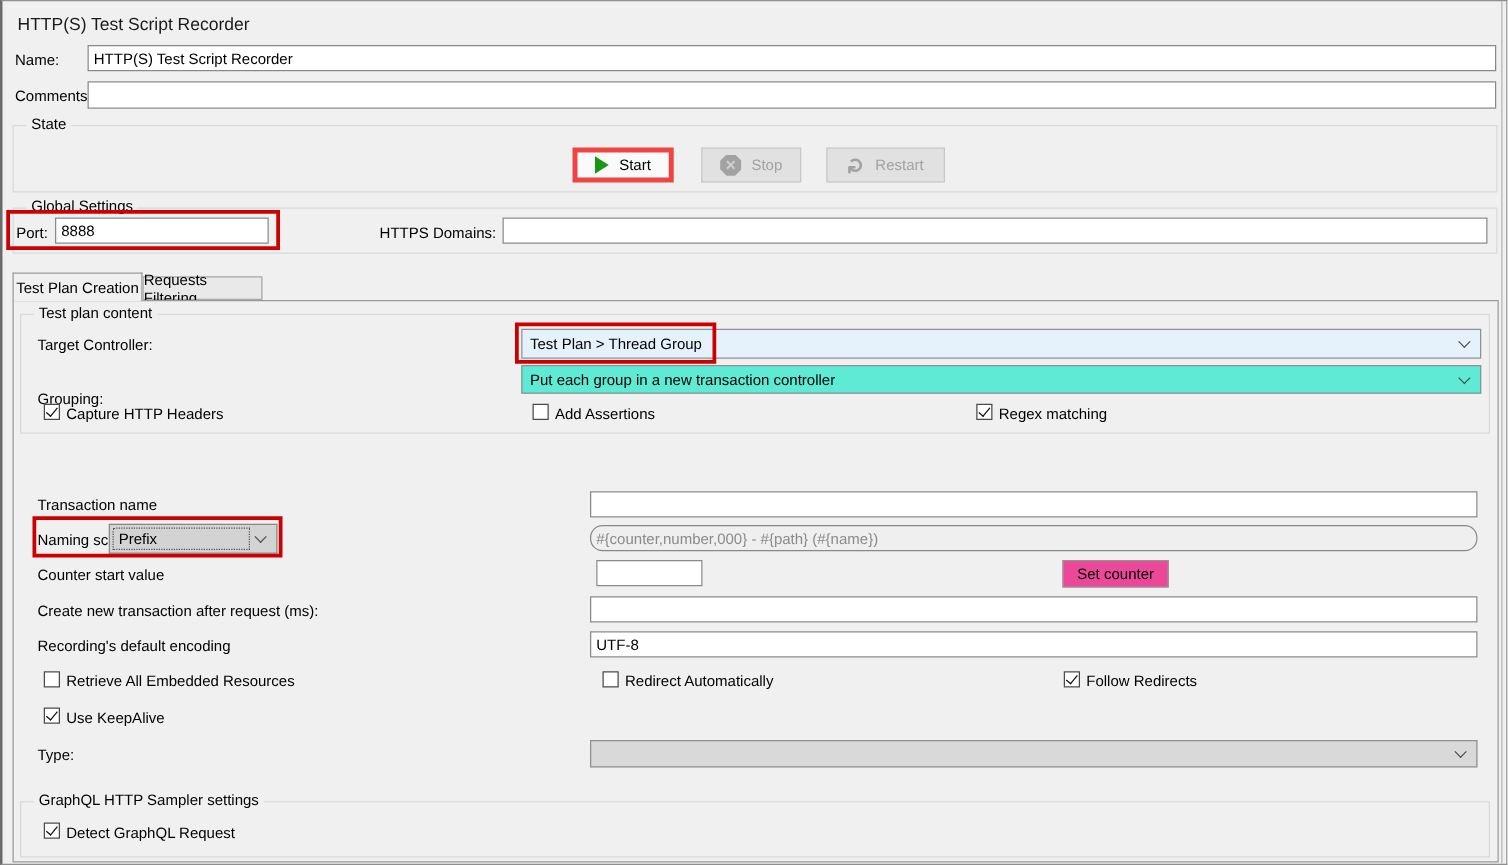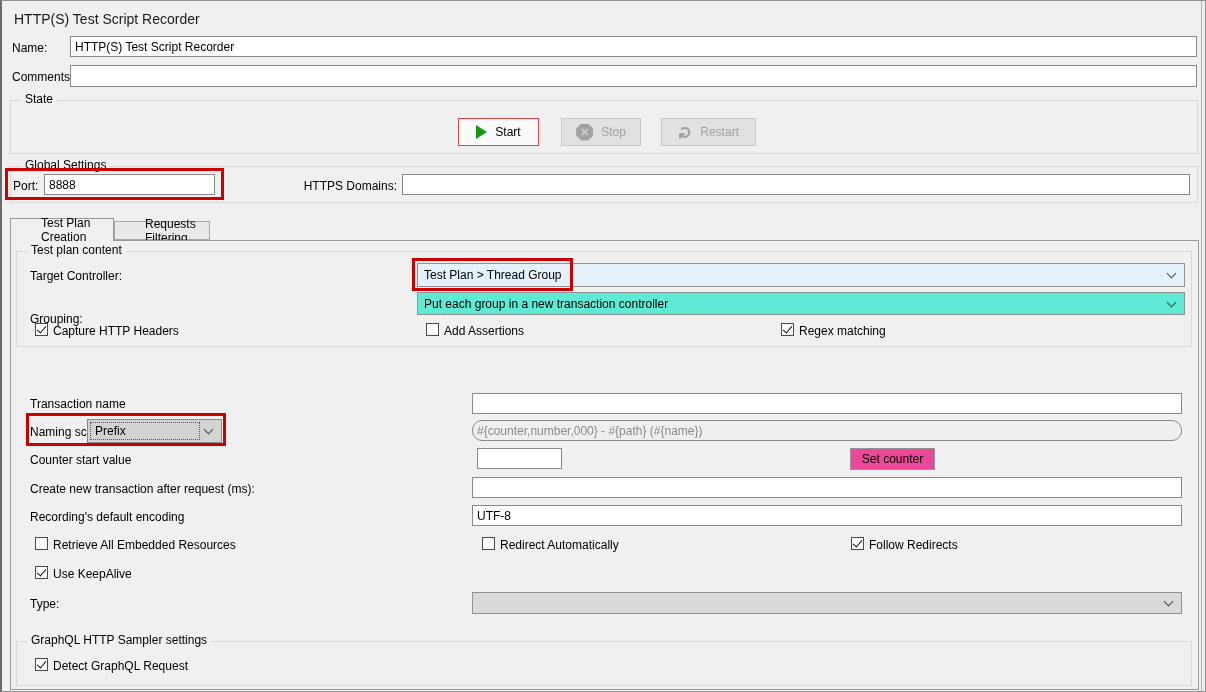--- a/index.html
+++ b/index.html
@@ -25,31 +25,31 @@
           transform:translateY(-72%) rotate(45deg); }
   .dd { position:absolute; border:1px solid #8a8a8a; background:#d3d3d3; }
   .dd-text { position:absolute; left:2px; top:2px; right:21px; bottom:2px; border:1px dotted #555;
              display:flex; align-items:center; padding-left:4px; font-size:12px; background:#d3d3d3; }
   .cb { position:absolute; width:13px; height:13px; background:#fff; border:1px solid #494949; }
   .cb::after { content:""; position:absolute; left:3px; top:0px; width:4px; height:8px;
                border:solid #101010; border-width:0 1.8px 1.8px 0; transform:rotate(40deg); display:none; }
   .cb[data-checked="true"]::after { display:block; }
   .btn { position:absolute; display:flex; align-items:center; justify-content:center; gap:8px;
          font-size:12px; color:#000; }
-  .btn.primary { background:#fafafa; border:1px solid #ef4444; }
+  .btn.primary { background:#fafafa; border:4px solid #ef4444; }
   .btn.off { background:#e1e1e1; border:1px solid #c8c8c8; color:#a2a2a2; }
   .btn.flat { background:#ec4899; border:1px solid #949494; }
   .play-icon { width:0; height:0; border-top:7px solid transparent; border-bottom:7px solid transparent;
                border-left:11px solid #169716; }
   .stop-icon { position:relative; width:17px; height:17px; background:#a2a2a2;
                clip-path:polygon(30% 0,70% 0,100% 30%,100% 70%,70% 100%,30% 100%,0 70%,0 30%);
                display:flex; align-items:center; justify-content:center;
                color:#cfcfcf; font-size:11px; font-weight:bold; }
   .restart-icon { color:#a2a2a2; font-size:17px; font-weight:bold; line-height:1; transform:rotate(-90deg); }
-  .tab { position:absolute; font-size:12px; display:flex; align-items:center; justify-content:center;padding-left:30px; }
+  .tab { position:absolute; font-size:12px; display:flex; align-items:center; justify-content:center; }
   .tab.active { background:#f0f0f0; border:1px solid #9a9a9a; border-bottom:none; z-index:2; }
   .tab.inactive { background:#e9e9e9; border:1px solid #a8a8a8; }
   .tab-panel { position:absolute; border:1px solid #9a9a9a; background:#f0f0f0; z-index:1; }
   .annotation { position:absolute; border:3px solid #cc0000; pointer-events:none; z-index:5; }
 </style>
 </head>
 <body>
 
 <div class="screen">
   <div class="right-divider"></div>

